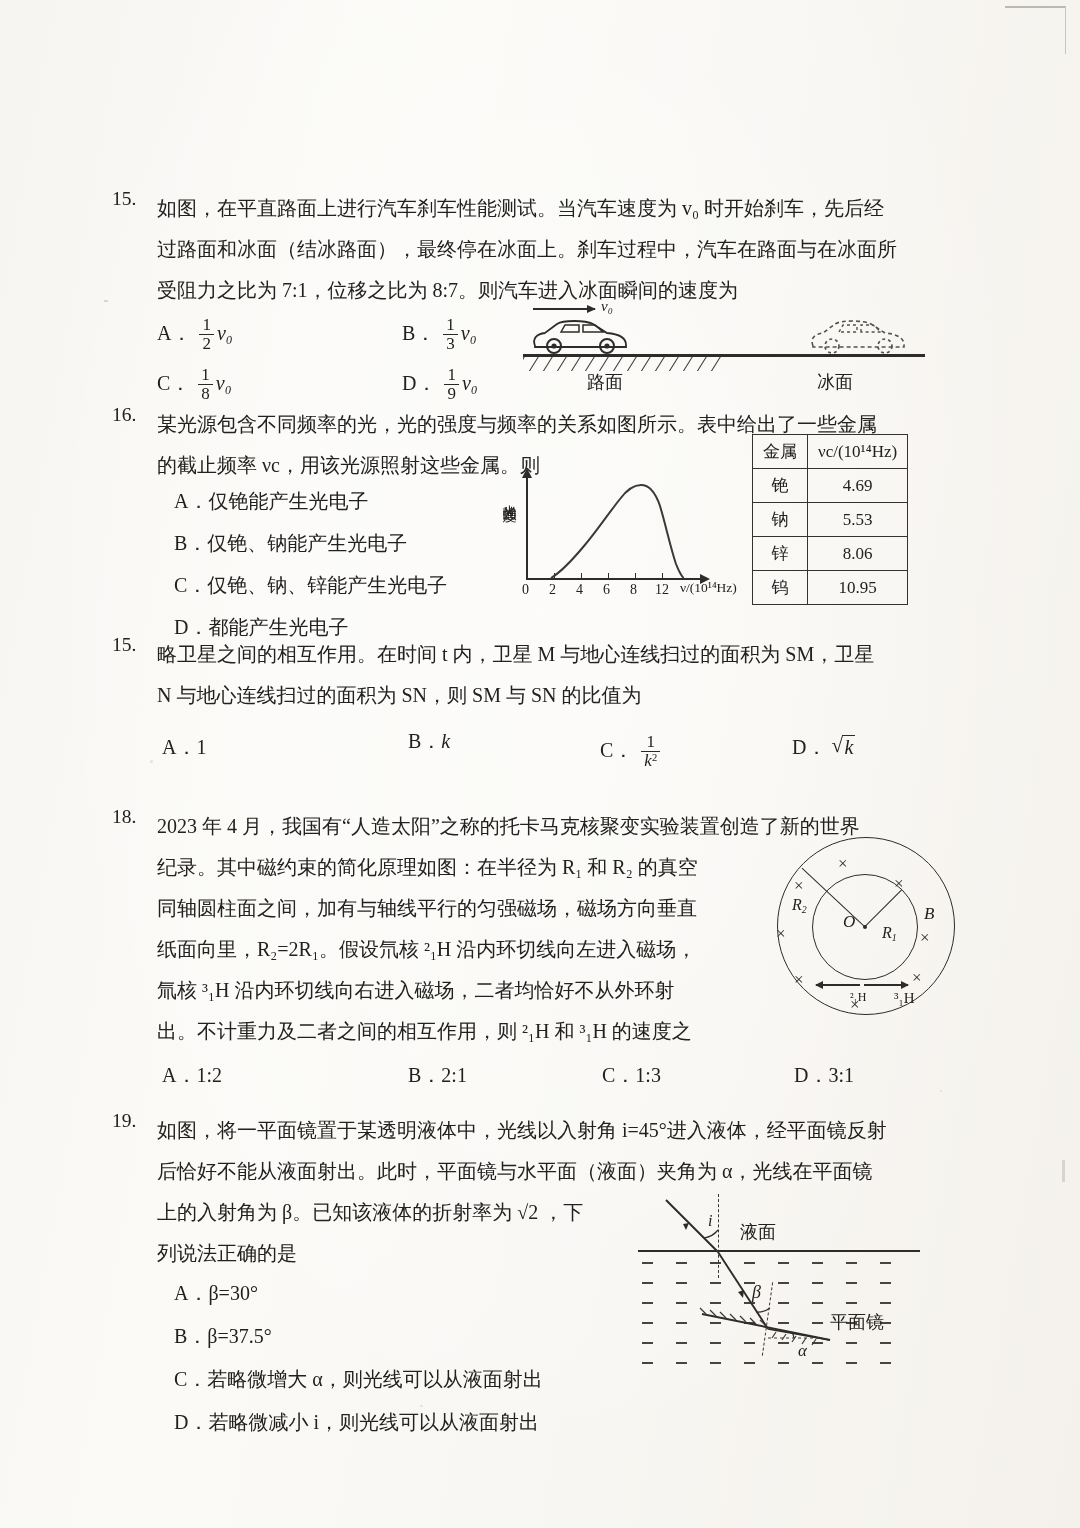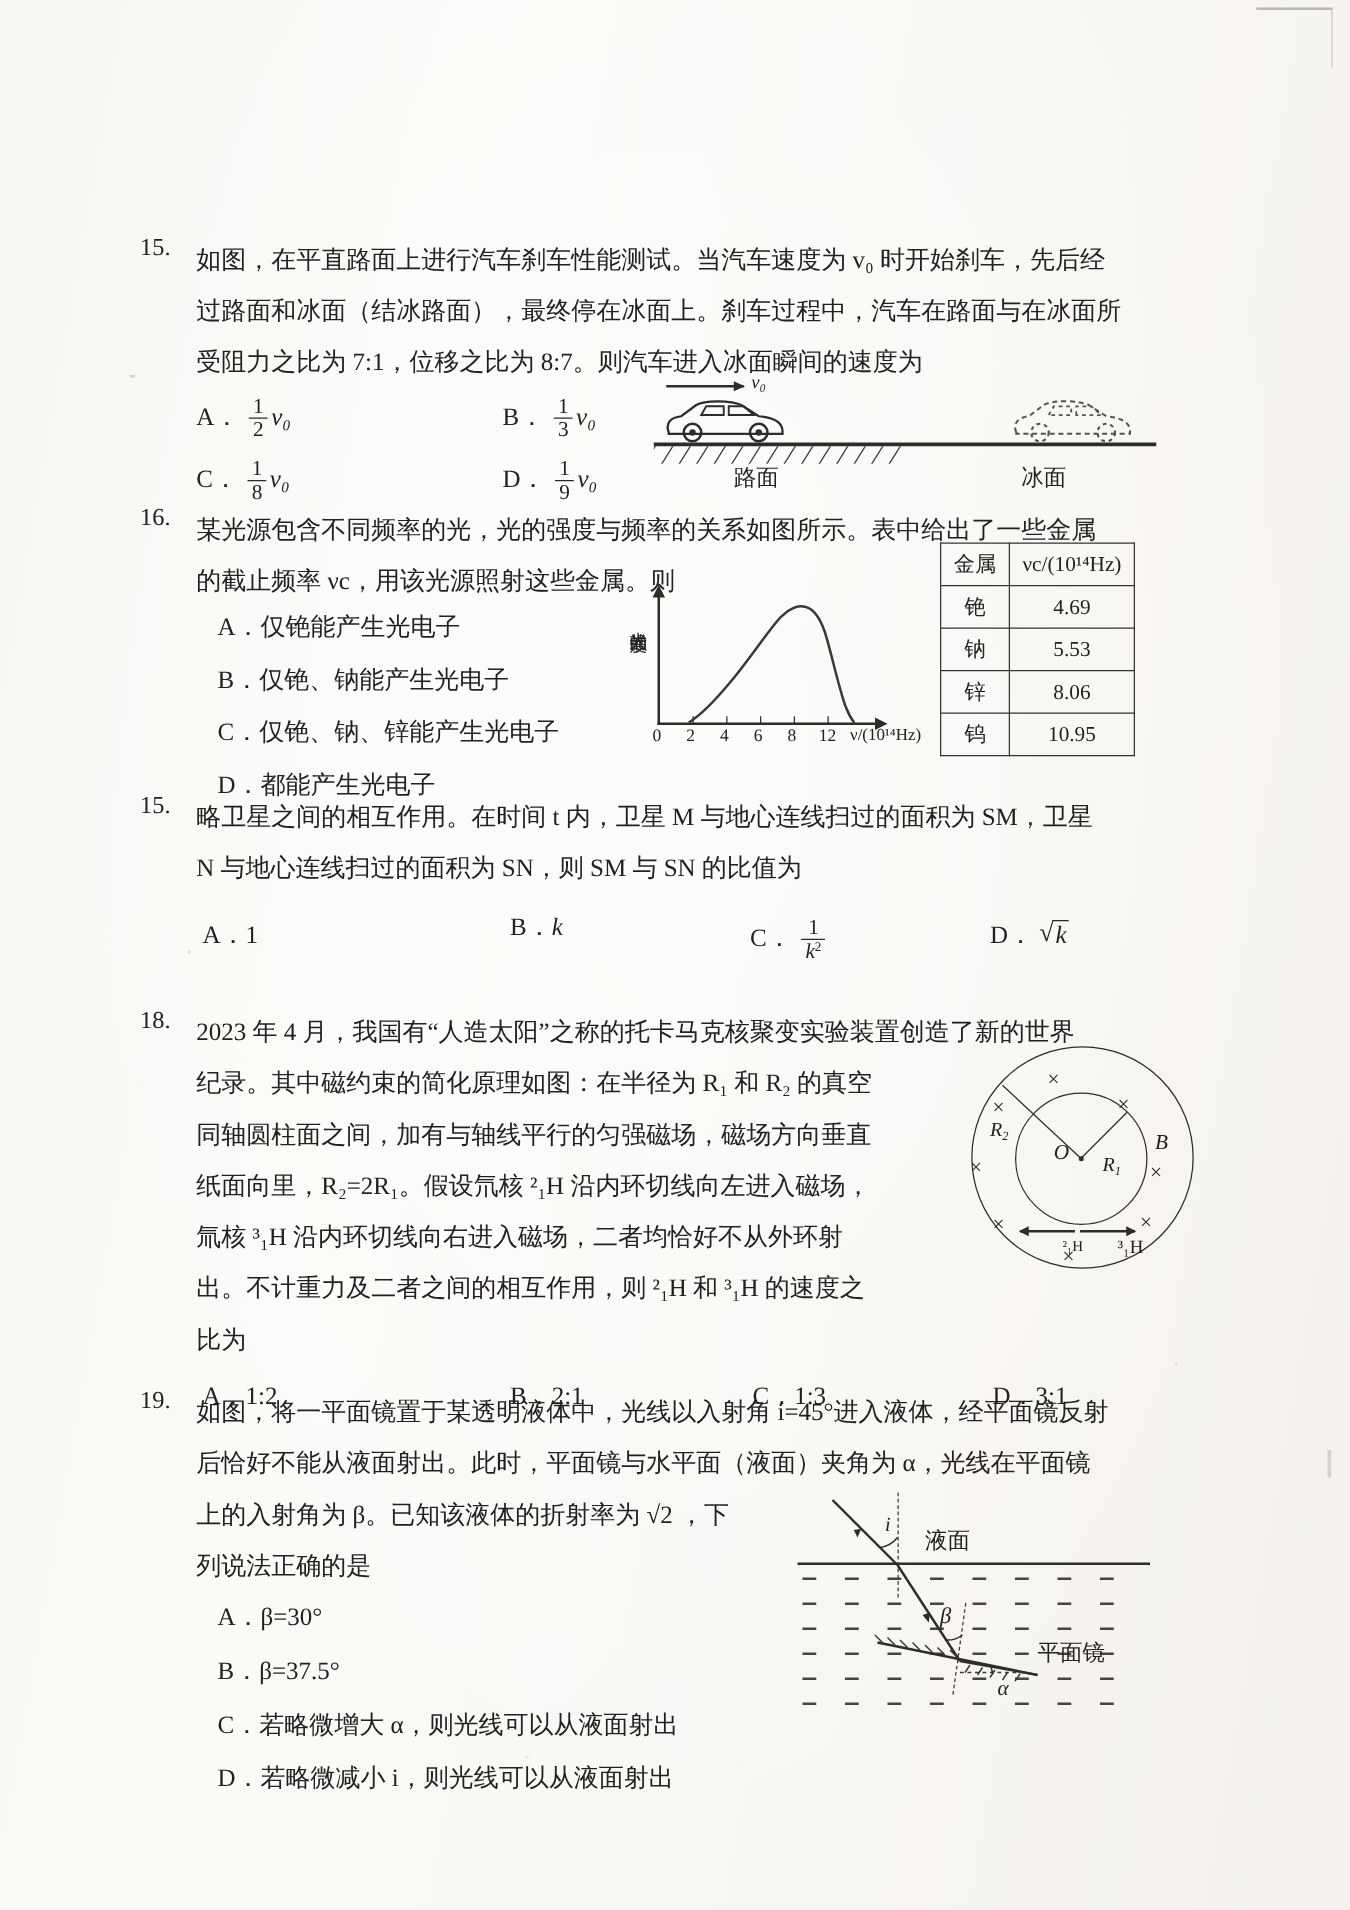--- a/index.html
+++ b/index.html
@@ -275,21 +275,20 @@
 
   <div class="q" style="left:112px;top:806px;width:830px;">
     <div class="qnum">18.</div>
     <div class="qbody" style="margin-left:45px;">
       <div class="line">2023 年 4 月，我国有“人造太阳”之称的托卡马克核聚变实验装置创造了新的世界</div>
       <div class="line">纪录。其中磁约束的简化原理如图：在半径为 R₁ 和 R₂ 的真空</div>
       <div class="line">同轴圆柱面之间，加有与轴线平行的匀强磁场，磁场方向垂直</div>
       <div class="line">纸面向里，R₂=2R₁。假设氘核 ²₁H 沿内环切线向左进入磁场，</div>
       <div class="line">氚核 ³₁H 沿内环切线向右进入磁场，二者均恰好不从外环射</div>
       <div class="line">出。不计重力及二者之间的相互作用，则 ²₁H 和 ³₁H 的速度之</div>
-      <div class="line">比为</div>
     </div>
     <div class="opts" style="margin-left:50px;margin-top:10px;position:relative;height:50px;">
       <div class="opt" style="left:0;top:0;">A．1:2</div>
       <div class="opt" style="left:246px;top:0;">B．2:1</div>
       <div class="opt" style="left:440px;top:0;">C．1:3</div>
       <div class="opt" style="left:632px;top:0;">D．3:1</div>
     </div>
   </div>
 
   <div class="fig18" style="left:772px;top:832px;width:190px;height:195px;">

